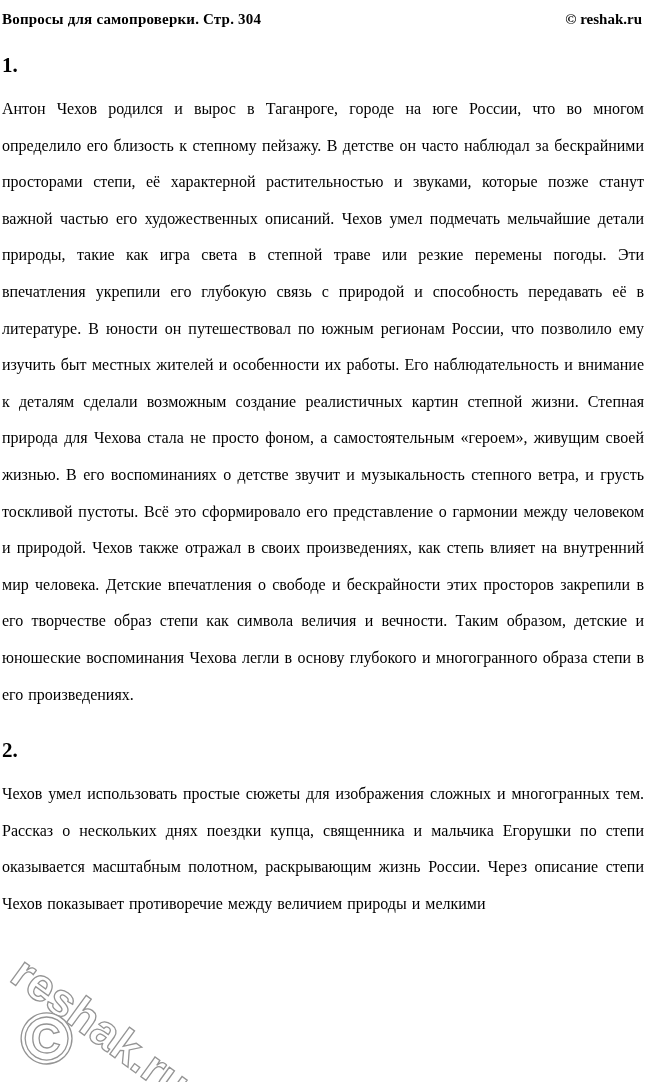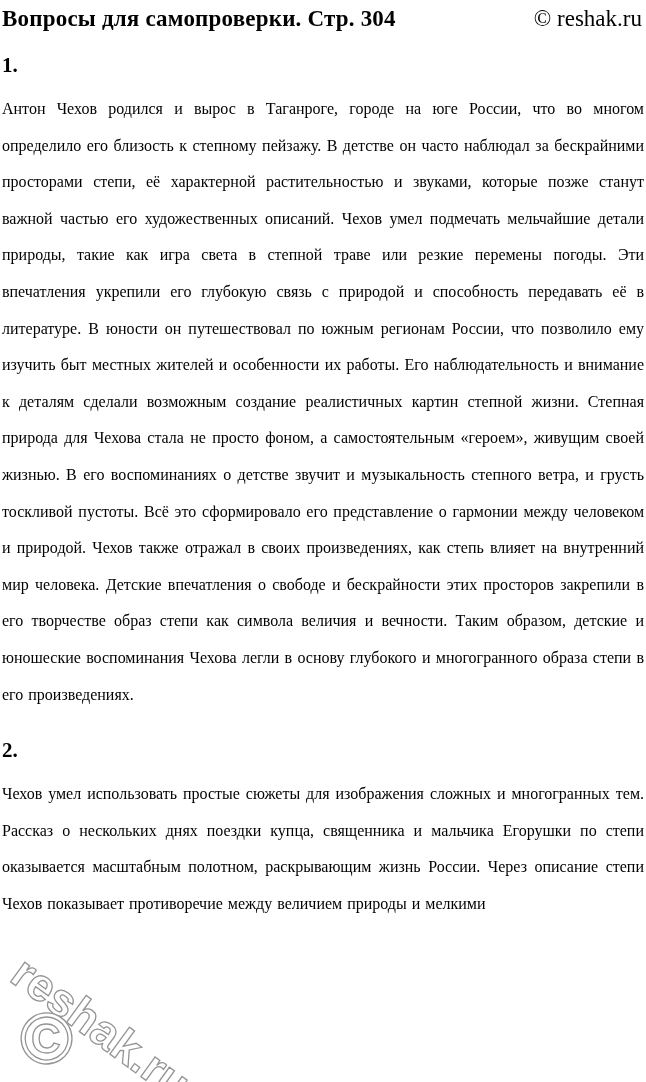--- a/index.html
+++ b/index.html
@@ -15,29 +15,29 @@
     background: #ffffff;
     overflow: hidden;
     font-family: "Liberation Serif", "DejaVu Serif", serif;
     color: #000000;
     padding: 6px 2px 0 2px;
   }
   .header {
     display: flex;
     justify-content: space-between;
     align-items: flex-start;
-    font-size: 23px;
+    font-size: 15px;
     line-height: 26px;
   }
   .title {
     font-weight: bold;
     letter-spacing: 0.2px;
   }
   .brand {
-    font-weight: normal;
+    font-weight: bold;
     padding-right: 2px;
   }
   .qnum {
     font-weight: bold;
     font-size: 21px;
     margin-top: 21px;
     line-height: 24px;
   }
   .para {
     margin: 14px 0 0 0;

